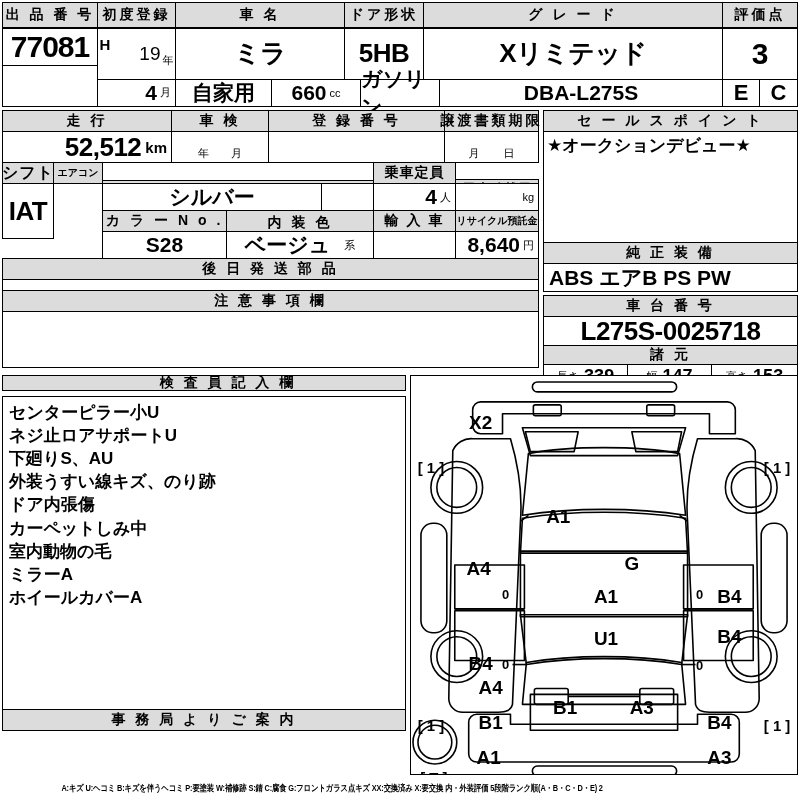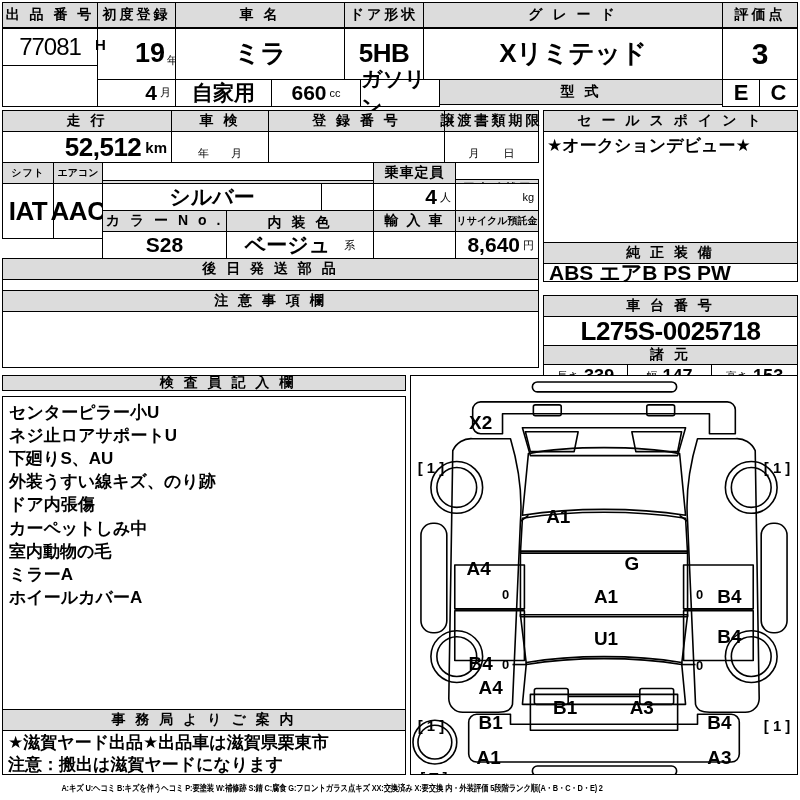--- a/index.html
+++ b/index.html
@@ -19,28 +19,28 @@
   .val.right{justify-content:flex-end;padding-right:4px;}
   .big{font-weight:bold;font-size:26px;letter-spacing:-0.5px;}
   .med{font-weight:bold;font-size:21px;}
   .unit{font-size:11px;font-weight:normal;margin-left:3px;letter-spacing:0;}
   .cond{transform:scaleX(.82);transform-origin:center;display:inline-block;}
 
   
   #lot-hdr{left:2px;top:2px;width:96px;height:26px;}
   #lot-val{left:2px;top:27.5px;width:96px;height:38px;}
   #lot-blank{left:2px;top:64.5px;width:96px;height:42px;}
-  #lot-val .n{font-weight:normal;font-size:24px;letter-spacing:-1px;}
+  #lot-val .n{font-weight:bold;font-size:30px;letter-spacing:-1px;}
 
   
   #reg-hdr{left:97px;top:2px;width:79px;height:26px;}
   #reg-y{left:97px;top:27.5px;width:79px;height:52px;}
   #reg-m{left:97px;top:79px;width:79px;height:27.5px;}
   .era{font-weight:bold;font-size:15px;position:relative;top:-9px;}
-  .ynum{font-weight:bold;font-size:27px;margin-left:29px;}
+  .ynum{font-weight:normal;font-size:19px;margin-left:29px;}
   .ylab{font-size:11px;position:relative;top:7px;margin-left:2px;}
 
   
   #name-hdr{left:175px;top:2px;width:170px;height:26px;}
   #name-val{left:175px;top:27.5px;width:170px;height:52px;}
   #hist-hdr{left:175px;top:79px;width:97px;height:26px;}
 
   
   #disp-hdr{left:271px;top:79px;width:90px;height:26px;}
 
@@ -102,21 +102,21 @@
   #rec-hdr{left:455px;top:210px;width:84px;height:22px;}
   #rec-val{left:455px;top:231px;width:84px;height:28px;}
 
   #later-hdr{left:2px;top:258px;width:537px;height:22px;}
   #later-val{left:2px;top:279px;width:537px;height:12px;}
 
   
   #sp-hdr{left:543px;top:110px;width:255px;height:22px;}
   #sp-val{left:543px;top:131px;width:255px;height:112px;}
   #oem-hdr{left:543px;top:242px;width:255px;height:22px;}
-  #oem-val{left:543px;top:263px;width:255px;height:19px;}
+  #oem-val{left:543px;top:263px;width:255px;height:29px;}
 
   
   #ch-hdr{left:543px;top:295px;width:255px;height:22px;}
   #ch-val{left:543px;top:316px;width:255px;height:30px;}
   #spec-hdr{left:543px;top:345px;width:255px;height:20px;}
   #spec-l{left:543px;top:364px;width:85px;height:24px;}
   #spec-w{left:627px;top:364px;width:85px;height:24px;}
   #spec-h{left:711px;top:364px;width:87px;height:24px;}
   .spec-lab{font-size:11px;margin-right:5px;}
   .spec-num{font-weight:bold;font-size:18px;}
@@ -192,20 +192,23 @@
   <div class="box val" id="r2-hist">
     <span class="med">自家用</span>
   </div>
   <div class="box val" id="r2-disp">
     <span class="med">660</span>
     <span class="unit">cc</span>
   </div>
   <div class="box val" id="r2-fuel">
     <span class="med">ガソリン</span>
   </div>
+  <div class="box val" id="r2-type">
+    <span class="med">DBA-L275S</span>
+  </div>
 
   <div class="box hdr" id="rate-hdr">評価点</div>
   <div class="box val" id="rate-val">
     <span class="n">3</span>
   </div>
   <div class="box hdr" id="ext-hdr">外装</div>
   <div class="box hdr" id="int-hdr">内装</div>
   <div class="box val" id="ext-val">
     <span class="grade-letter">E</span>
   </div>
@@ -229,27 +232,24 @@
   <div class="box hdr" id="regno-hdr">登 録 番 号</div>
   <div class="box val" id="regno-val"></div>
 
   <div class="box hdr" id="trans-hdr">譲渡書類期限</div>
   <div class="box val" id="trans-val">
     <span style="font-size:11px;position:relative;top:6px;">月</span>
     <span style="display:inline-block;width:24px;"></span>
     <span style="font-size:11px;position:relative;top:6px;">日</span>
   </div>
 
-  <div class="box hdr" id="shift-hdr" style="letter-spacing:1px;font-size:10px;">シフト</div>
+  <div class="box hdr" id="shift-hdr" style="letter-spacing:1px;font-size:16px;">シフト</div>
   <div class="box hdr" id="ac-hdr" style="letter-spacing:0px;font-size:10px;">エアコン</div>
   <div class="box val" id="shift-val">
     <span class="big">IAT</span>
-  </div>
-  <div class="box val" id="ac-val">
-    <span class="big">AAC</span>
   </div>
 
   <div class="box hdr" id="extc-hdr">外 装 色</div>
   <div class="box val" id="extc-val">
     <span class="med">シルバー</span>
   </div>
   <div class="box val" id="extc-blank"></div>
 
   <div class="box hdr" id="seat-hdr" style="letter-spacing:1px;">乗車定員</div>
   <div class="box val right" id="seat-val">
@@ -324,24 +324,20 @@
     <div class="line">下廻りS、AU</div>
     <div class="line">外装うすい線キズ、のり跡</div>
     <div class="line">ドア内張傷</div>
     <div class="line">カーペットしみ中</div>
     <div class="line">室内動物の毛</div>
     <div class="line">ミラーA</div>
     <div class="line">ホイールカバーA</div>
   </div>
 
   <div class="box hdr" id="off-hdr">事 務 局 よ り ご 案 内</div>
-  <div class="box" id="off-val">
-    <div class="line">★滋賀ヤード出品★出品車は滋賀県栗東市</div>
-    <div class="line">注意：搬出は滋賀ヤードになります</div>
-  </div>
 
   <div id="legend">
     <span class="cond">A:キズ  U:ヘコミ  B:キズを伴うヘコミ  P:要塗装  W:補修跡  S:錆  C:腐食  G:フロントガラス点キズ  XX:交換済み  X:要交換   内・外装評価  5段階ランク順(A・B・C・D・E) 2</span>
   </div>
 
   <div class="box" id="diagram">
     <svg viewBox="0 0 388 400" preserveAspectRatio="none">
       <g fill="none" stroke="#000" stroke-width="1.6" stroke-linejoin="round">
 
         <rect x="122" y="6" width="145" height="10" rx="5"></rect>

